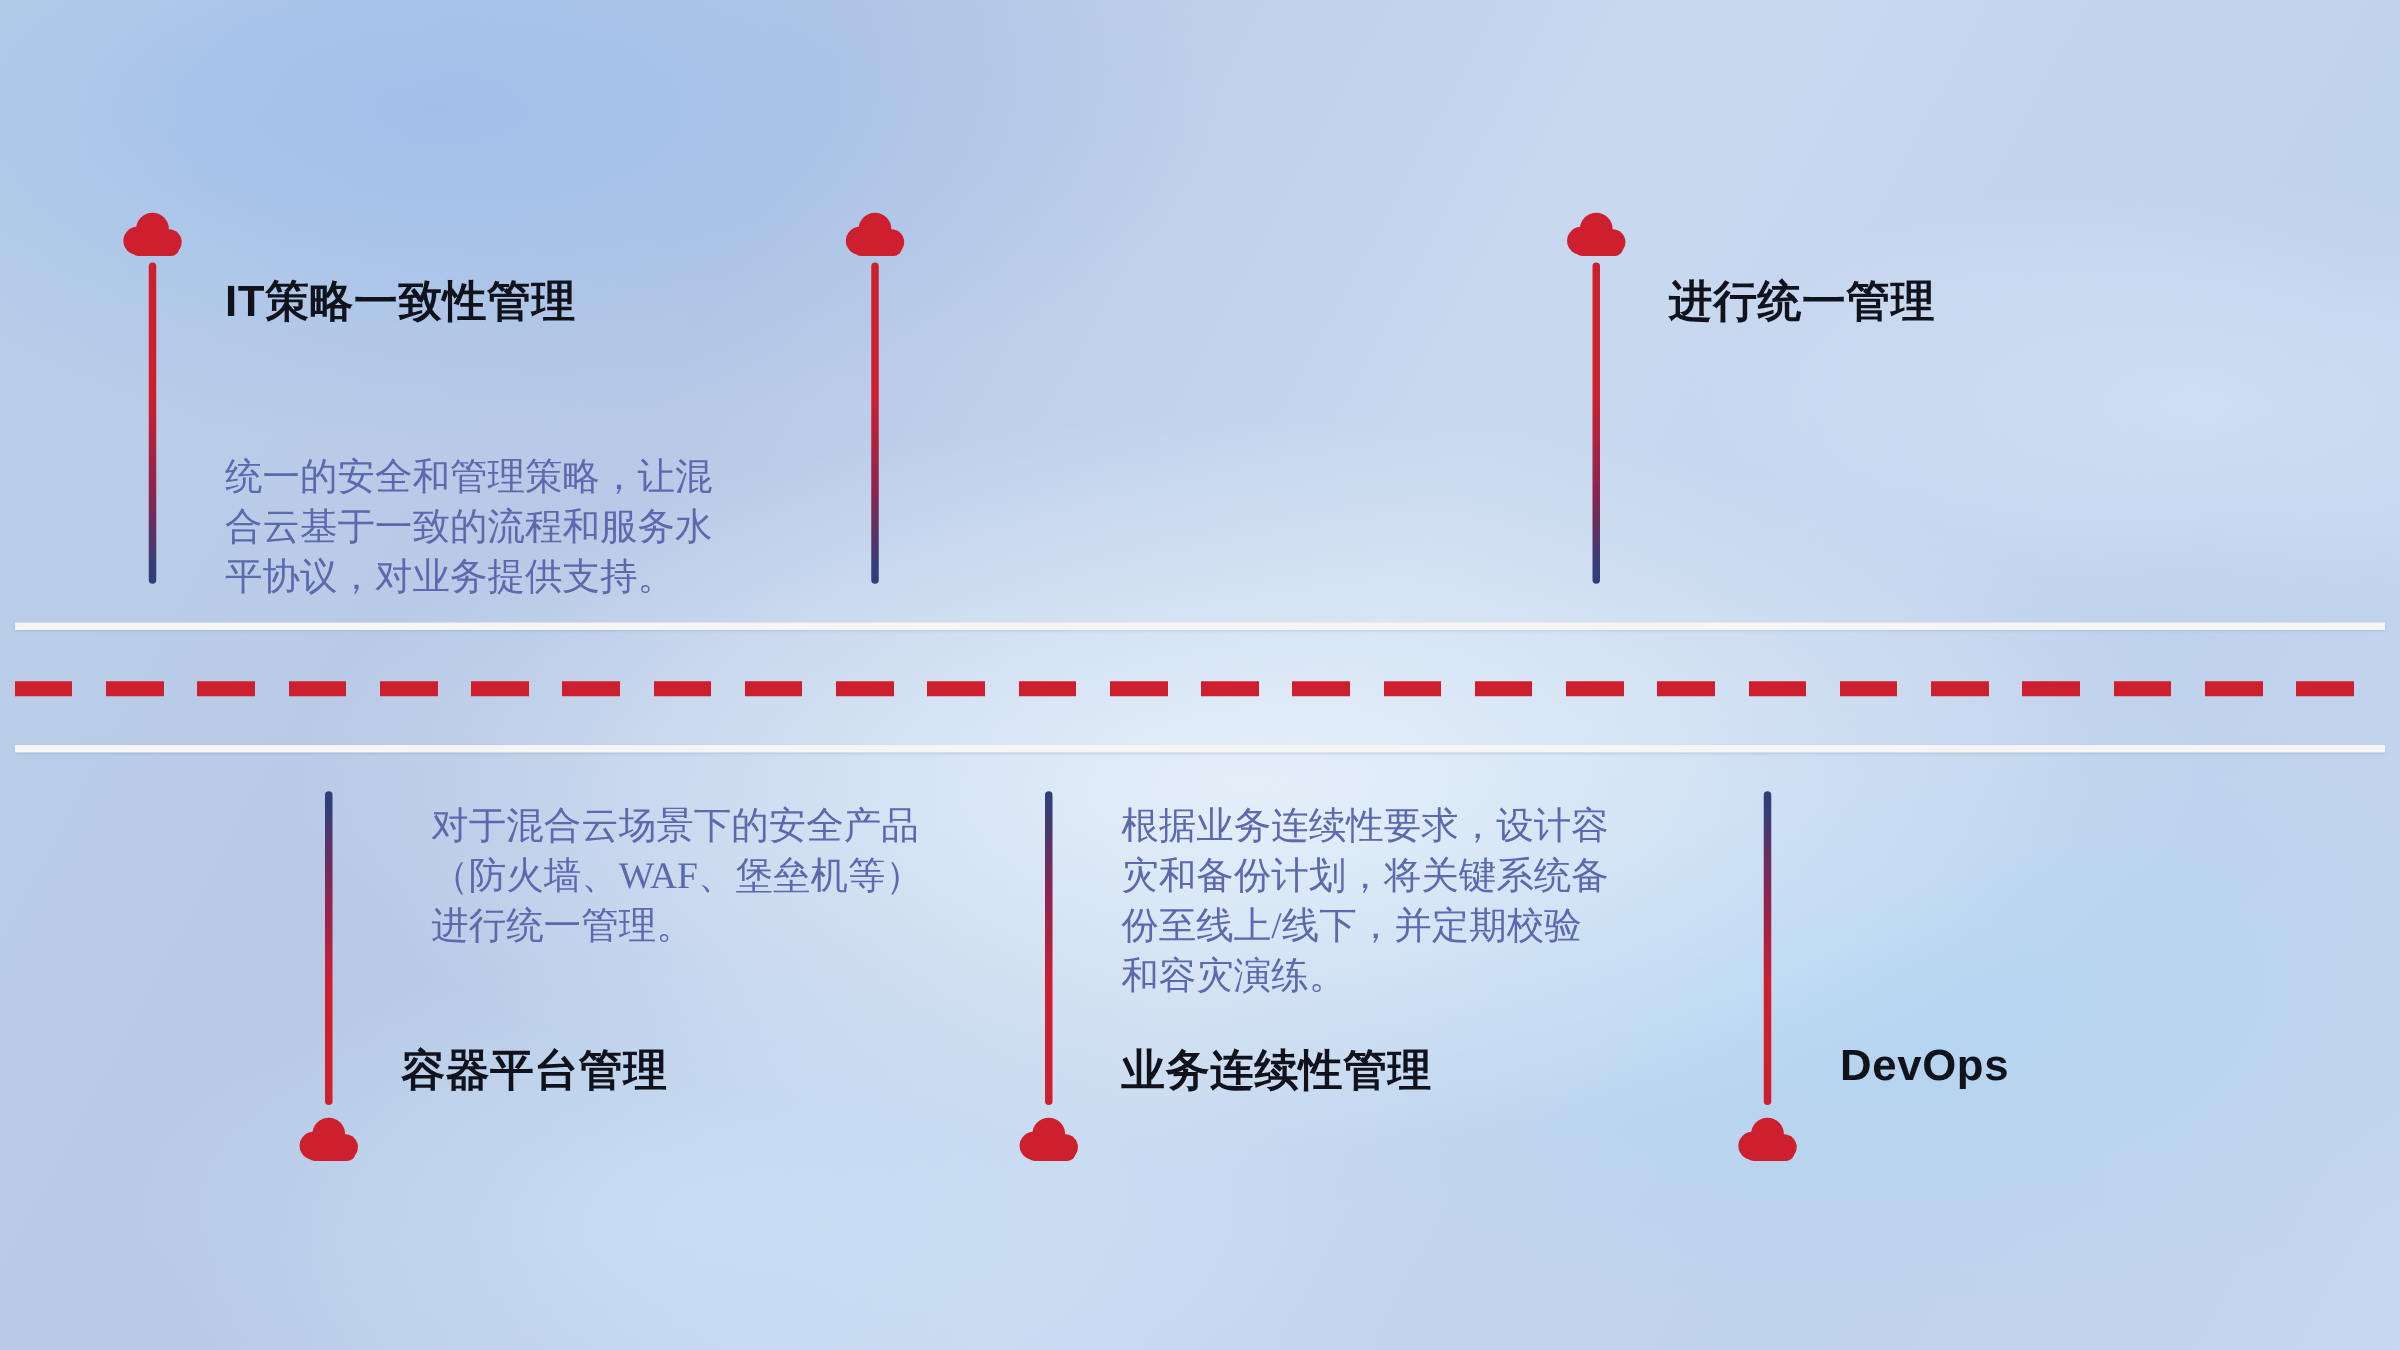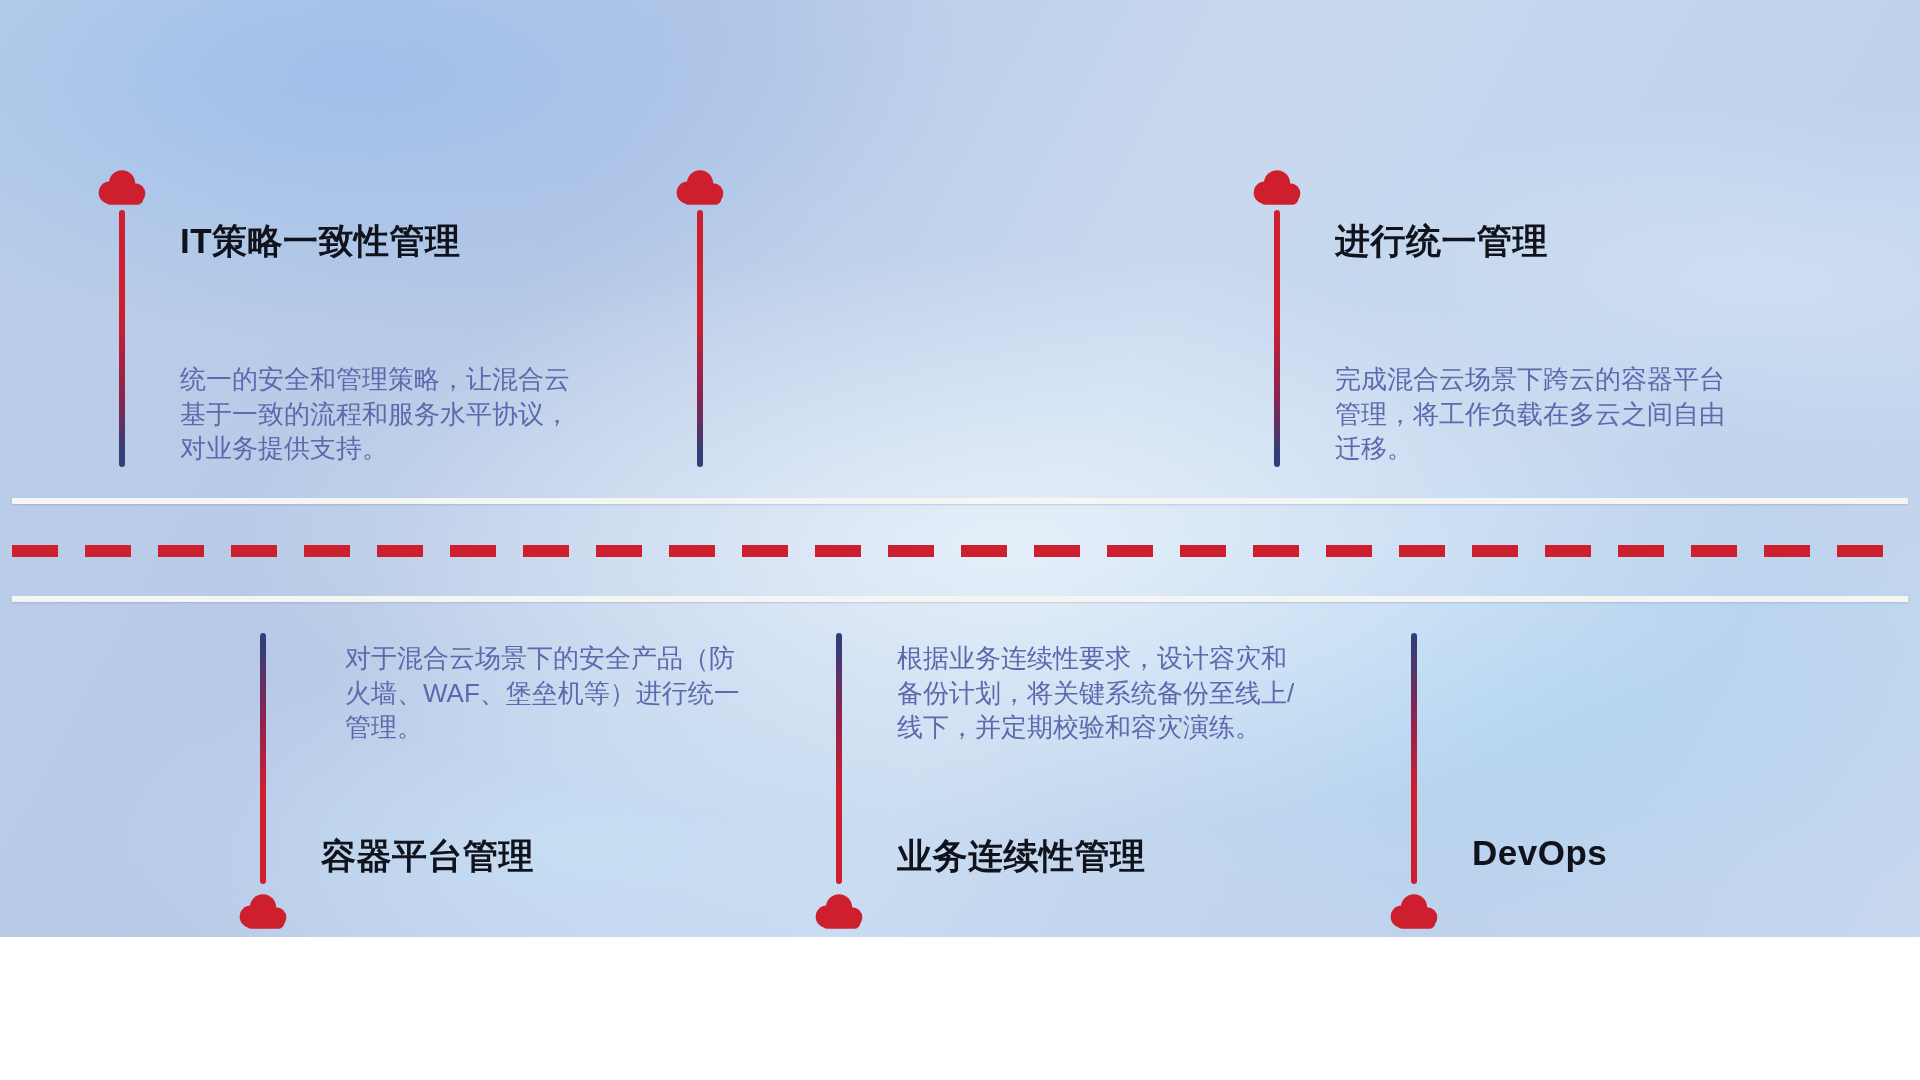--- a/index.html
+++ b/index.html
@@ -6,21 +6,21 @@
     --red:#ce1f2f;
     --navy:#333e78;
     --desc:#5c69ad;
     --title:#10131c;
     --road:#f5f5f3;
   }
   *{margin:0;padding:0;box-sizing:border-box;}
   html,body{width:1920px;height:1080px;overflow:hidden;}
   body{font-family:"Liberation Sans","DejaVu Sans",sans-serif;}
   .stage{
-    position:relative;width:1920px;height:937px;overflow:hidden;
+    position:relative;width:1920px;height:1080px;overflow:hidden;
     background:
       radial-gradient(900px 380px at 18% 8%, rgba(140,180,235,.55), transparent 70%),
       radial-gradient(1100px 420px at 52% 58%, rgba(242,249,255,.70), transparent 70%),
       radial-gradient(800px 360px at 78% 74%, rgba(170,215,245,.55), transparent 70%),
       radial-gradient(700px 300px at 30% 90%, rgba(205,232,250,.55), transparent 70%),
       radial-gradient(600px 260px at 92% 30%, rgba(225,238,252,.45), transparent 70%),
       linear-gradient(118deg,#bcd0ea 0%,#b7c9e6 28%,#c8d9ef 55%,#bfd2ec 80%,#c6d7ee 100%);
   }
 
   
@@ -30,21 +30,21 @@
   .cloud-icon{display:block;width:56px;height:40px;color:var(--red);line-height:0;}
   .stem{width:6px;border-radius:3px;}
   .item.top .stem{height:257px;margin-top:2px;
     background:linear-gradient(to bottom, var(--red) 0%, var(--red) 42%, #8a2450 72%, var(--navy) 95%);}
   .item.bottom .stem{height:251px;
     background:linear-gradient(to bottom, var(--navy) 5%, #8a2450 32%, var(--red) 62%, var(--red) 100%);}
   .item.bottom .cloud-icon{margin-top:8px;}
   .text{position:absolute;left:58px;top:0;width:470px;height:420px;}
   .cap-title{position:absolute;left:0;font-size:35px;font-weight:700;color:var(--title);
              letter-spacing:.5px;white-space:nowrap;}
-  .cap-desc{position:absolute;left:0;font-size:26px;line-height:1.33;color:var(--desc);}
+  .cap-desc{position:absolute;left:0;font-size:30px;line-height:1.33;color:var(--desc);font-family:Liberation Serif, serif;}
   .item.top .cap-title{top:50px;}
   .item.top .cap-desc{top:194px;}
   .item.bottom .cap-desc{top:8px;}
   .item.bottom .cap-title{top:200px;}
 
   
   .road{position:absolute;left:0;top:0;width:100%;}
   .road-edge{position:absolute;left:12px;right:12px;height:6px;background:var(--road);
              box-shadow:0 1px 2px rgba(90,110,160,.25);}
   .road-edge.upper{top:498px;}
@@ -110,21 +110,20 @@
               <circle cx="30" cy="15" r="14"></circle>
           <circle cx="44" cy="26" r="11"></circle>
               <rect x="11" y="24" width="42" height="14" rx="7"></rect>
         </g>
           </svg>
       </span>
       <span class="stem"></span>
     </div>
     <div class="text">
       <h2 class="cap-title">进行统一管理</h2>
-      <p class="cap-desc" style="width:392px;">完成混合云场景下跨云的容器平台管理，将工作负载在多云之间自由迁移。</p>
     </div>
   </div>
 
   <div class="item bottom" style="left:263px;top:633px;">
     <div class="pin">
       <span class="stem"></span>
       <span class="cloud-icon">
         <svg viewBox="0 0 60 40" width="56" height="40">
             <g fill="currentColor">
           <circle cx="17" cy="25" r="12"></circle>

